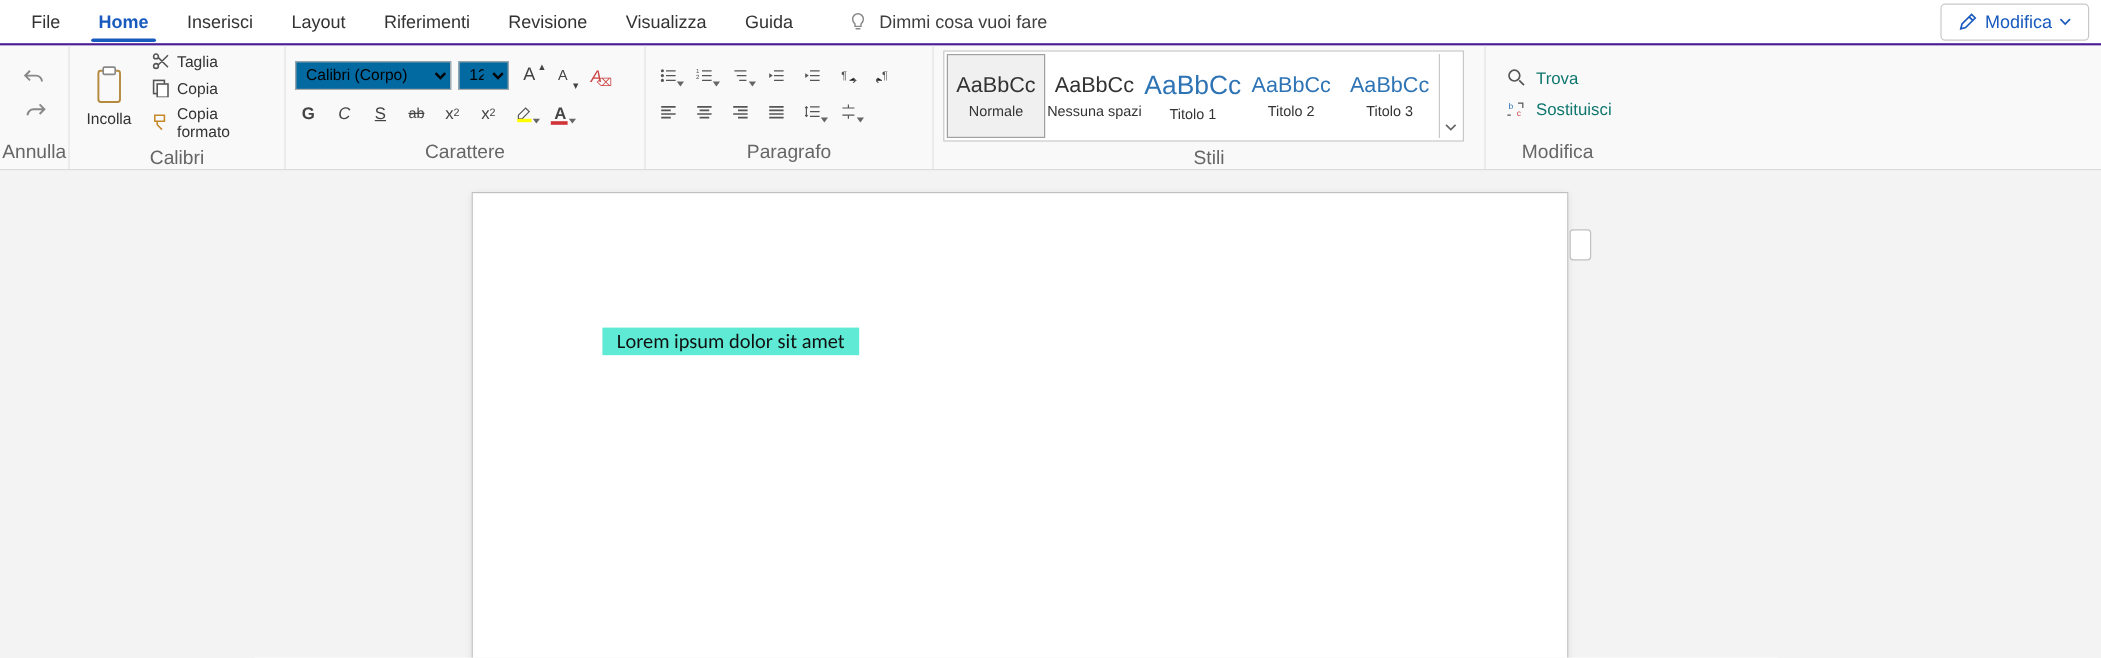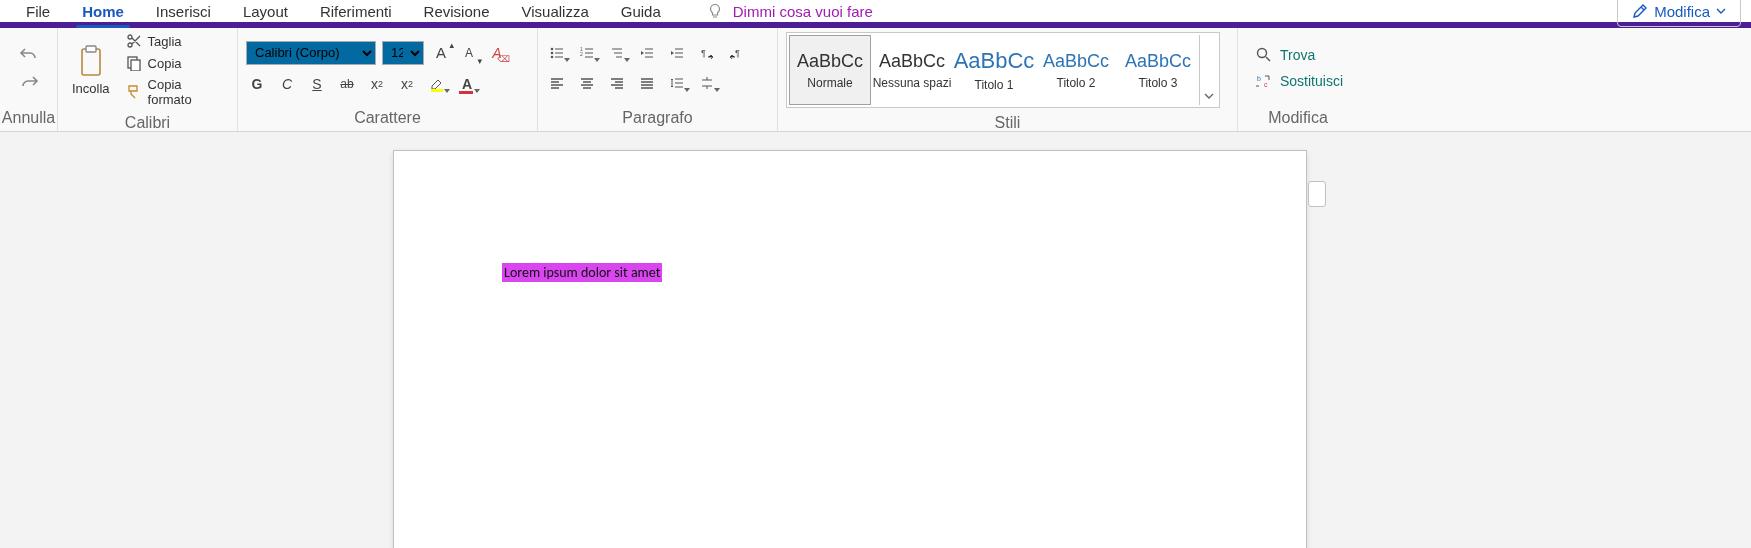--- a/index.html
+++ b/index.html
@@ -1,22 +1,22 @@
 <!DOCTYPE html>
 <html><head>
 <meta charset="utf-8">
 <style>
 * { box-sizing: border-box; margin: 0; padding: 0; font-family: 'Segoe UI', Tahoma, sans-serif; }
 body { background: #f3f3f3; width: 1751px; height: 548px; overflow: hidden; }
 
-.topbar { display: flex; align-items: center; height: 28px; background: #fff; border-bottom: 6px solid #4c1d95; padding: 0 10px; }
+.topbar { display: flex; align-items: center; height: 38px; background: #fff; border-bottom: 2px solid #4c1d95; padding: 0 10px; }
 .tab { padding: 8px 16px; font-size: 15px; color: #333; cursor: pointer; position: relative; }
 .tab.active { color: #185abd; font-weight: 600; }
 .tab.active::after { content: ''; position: absolute; bottom: 0; left: 10px; right: 10px; height: 3px; background: #185abd; border-radius: 2px; }
-.tell-me { display: flex; margin-left: 30px; color: #a21caf; font-size: 15px; gap: 10px; }
+.tell-me { display: flex; margin-left: 30px; color: #404040; font-size: 15px; gap: 10px; }
 .bulb-icon { width: 16px; height: 16px; }
 .mode-btn { margin-left: auto; border: 1px solid #c8c8c8; border-radius: 4px; padding: 6px 14px; display: flex; align-items: center; gap: 6px; color: #185abd; font-size: 15px; cursor: pointer; }
 
 .ribbon { display: flex; background: #f9f9f9; border-bottom: 1px solid #d4d4d4; height: 104px; }
 .group { border-right: 1px solid #e1e1e1; display: flex; flex-direction: column; position: relative; }
 .group-body { flex: 1; display: flex; align-items: center; padding: 4px 8px; }
 .group-label { text-align: center; font-size: 16px; color: #666; padding: 2px 0 4px; position: relative; }
 
 .v-btn { display: flex; flex-direction: column; align-items: center; justify-content: center; padding: 2px 6px; cursor: pointer; font-size: 13px; color: #333; }
 .v-btn svg { margin-bottom: 2px; }
@@ -41,21 +41,21 @@
 .style-sample { font-size: 18px; color: #333; }
 .style-sample.blue { color: #2e74b5; }
 .style-name { font-size: 12px; color: #333; margin-top: 4px; }
 .gallery-more { width: 18px; display: flex; flex-direction: column; justify-content: flex-end; border-left: 1px solid #c8c8c8; cursor: pointer; align-items:center; padding-bottom:4px; }
 
 .edit-list { display: flex; flex-direction: column; gap: 10px; padding: 6px 10px; }
 .edit-item { display: flex; align-items: center; gap: 8px; font-size: 14px; color: #0f766e; cursor: pointer; }
 
 .canvas { position: relative; background: #f3f3f3; height: calc(548px - 142px); }
 .page { position: absolute; left: 393px; top: 18px; width: 914px; height: 600px; background: #fff; border: 1px solid #c0c0c0; box-shadow: 0 2px 6px rgba(0,0,0,0.1); }
-.sel-text { position: absolute; left: 108px; top: 112px; background: #d946ef; color: #111; font-size: 14px; padding: 1px 2px; font-family: Calibri, sans-serif; }
+.sel-text { position: absolute; left: 108px; top: 112px; background: #5eead4; color: #111; font-size: 17px; padding: 1px 12px; font-family: Calibri, sans-serif; }
 .side-handle { position: absolute; right: -20px; top: 30px; width: 18px; height: 26px; border: 1px solid #c0c0c0; border-radius: 3px; background: #fff; }
 
 svg { display: block; }
 </style>
 </head>
 <body>
 
 <div class="topbar">
   <div class="tab">File</div>
   <div class="tab active">Home</div>

